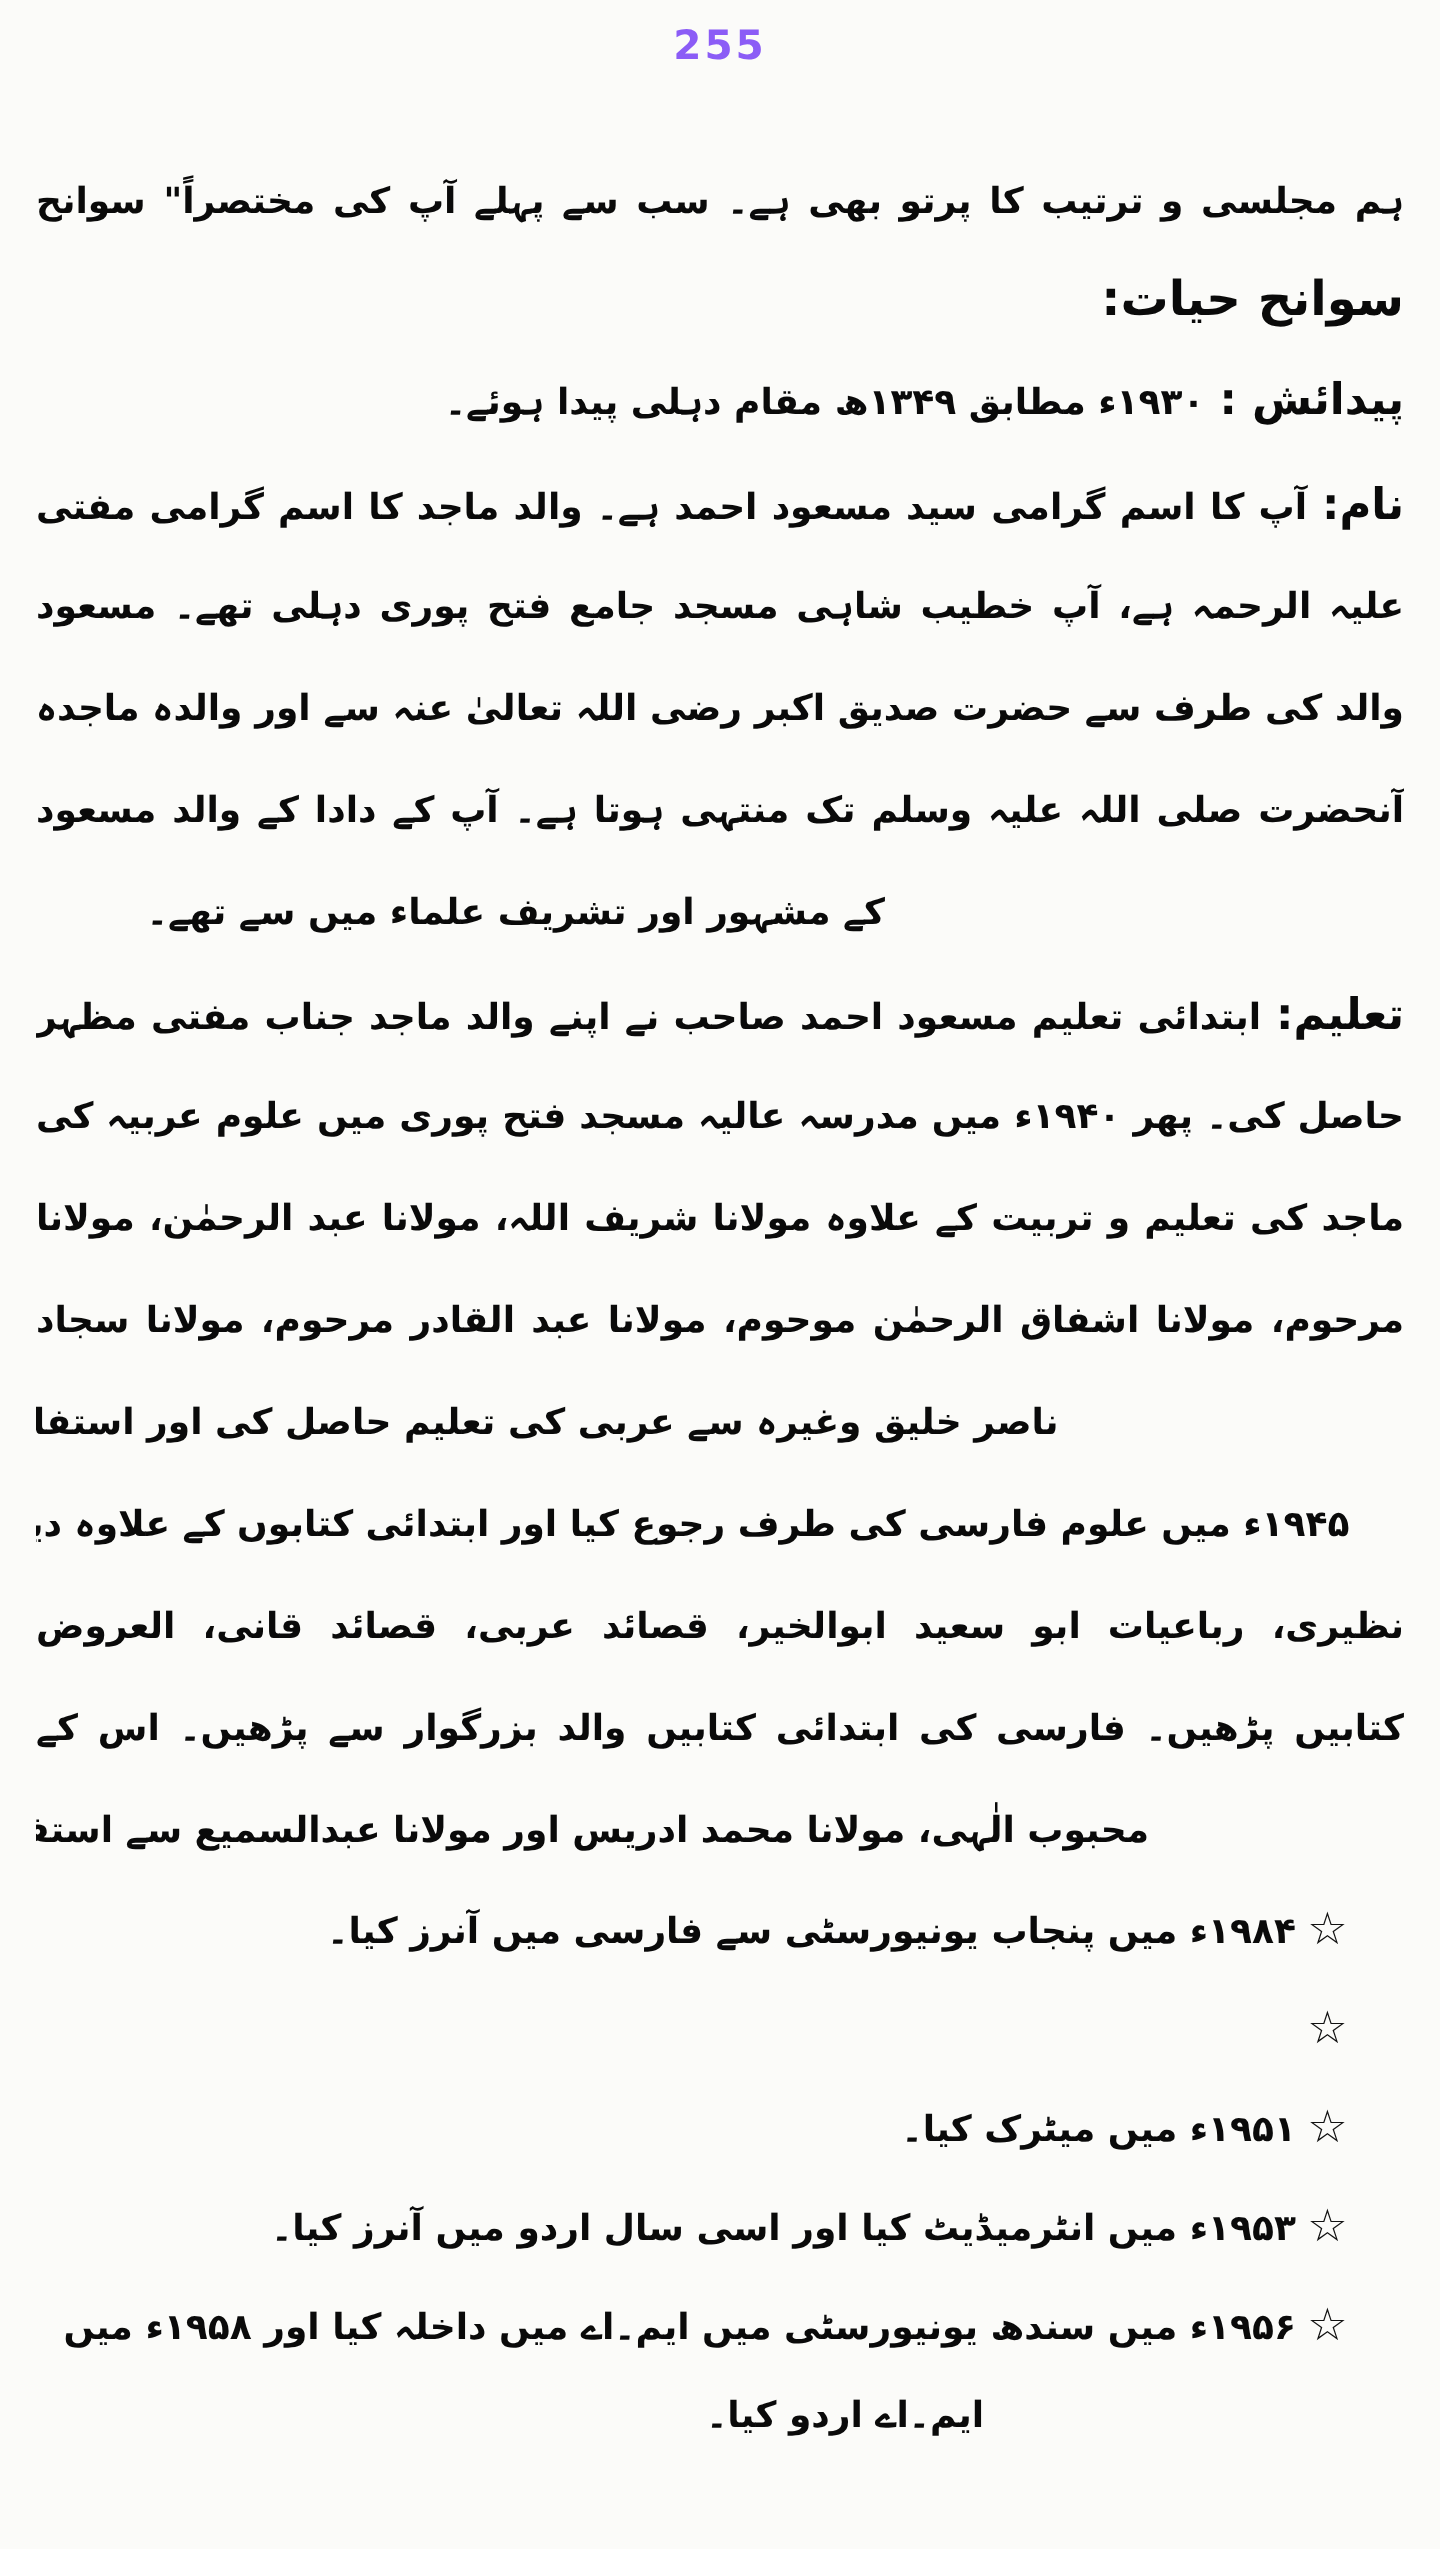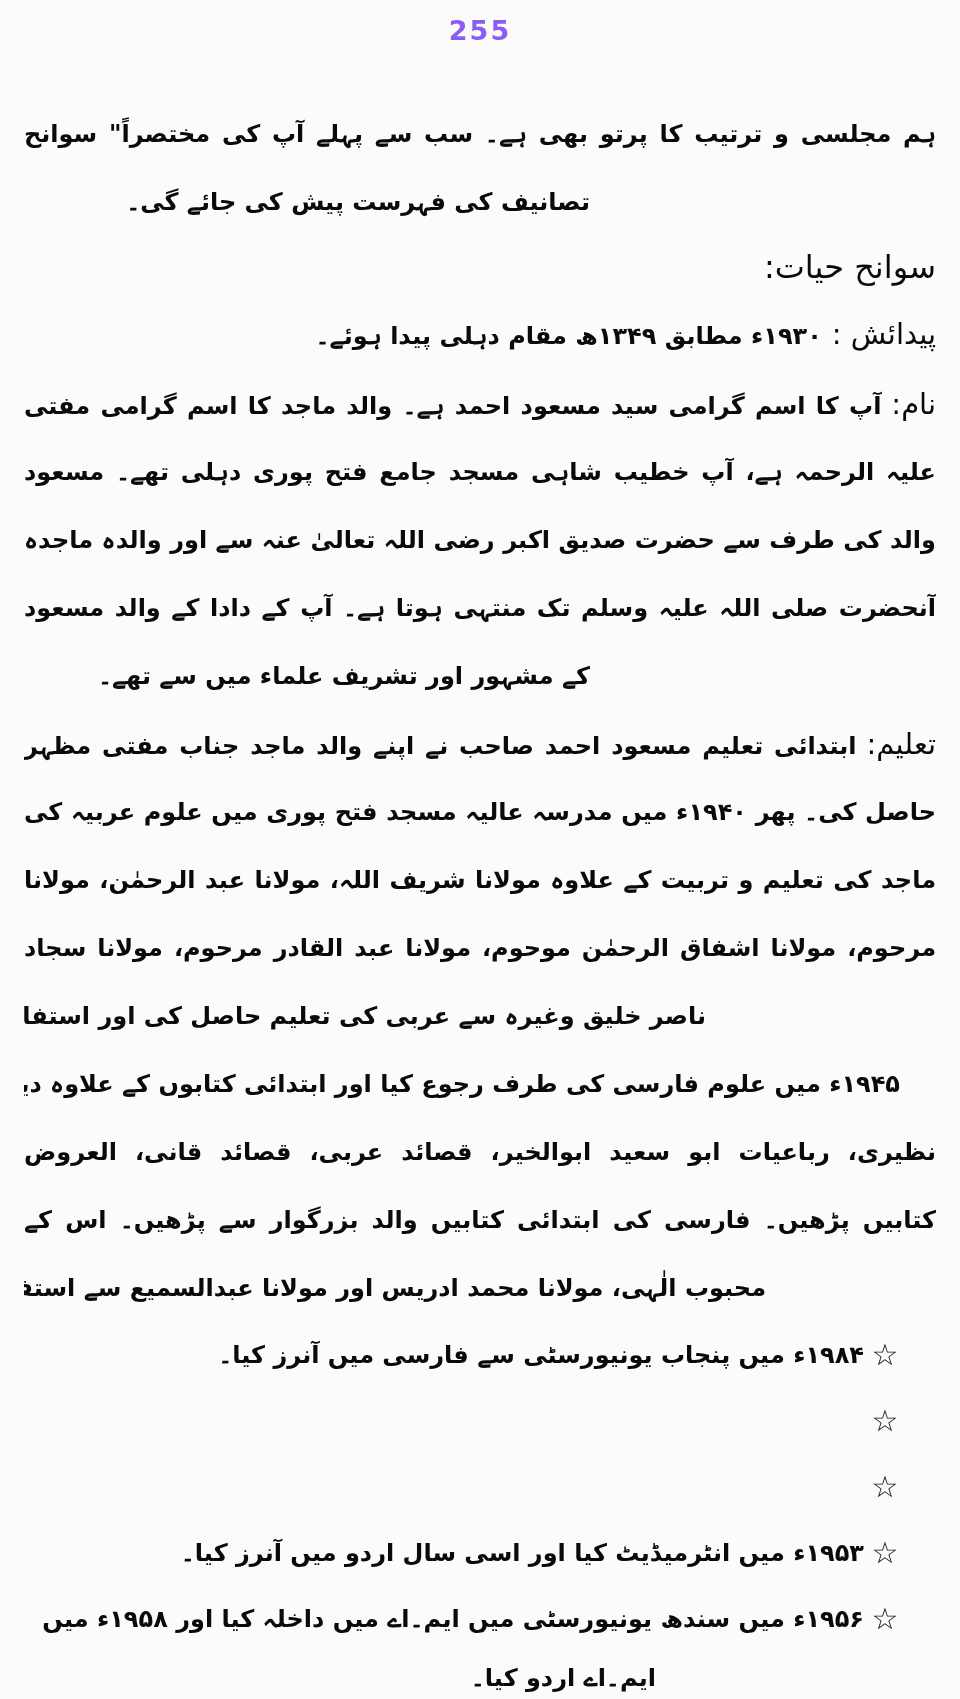--- a/index.html
+++ b/index.html
@@ -17,23 +17,23 @@
     font-size:27px;font-weight:700;letter-spacing:2px;color:#8b5cf6;
   }
   .gap1{height:50px;}
   .l{
     height:68px;line-height:68px;
     font-size:24px;font-weight:700;
     text-align:right;overflow:hidden;
     white-space:nowrap;
   }
   .just{white-space:normal;text-align:justify;text-align-last:justify;}
-  .heading{height:62px;line-height:62px;font-size:32px;font-weight:400;text-align:right;}
+  .heading{height:62px;line-height:62px;font-size:32px;font-weight:700;text-align:right;}
   .birth{height:72px;line-height:72px;font-size:24px;font-weight:700;text-align:right;overflow:hidden;white-space:nowrap;}
-  .lbl{font-size:29px;font-weight:400;margin-left:10px;margin-top:42px;}
+  .lbl{font-size:29px;font-weight:700;margin-left:10px;margin-top:42px;}
   .ind346{padding-right:346px;}
   .ind230{padding-right:230px;}
   .ind170{padding-right:170px;}
   .ind280{padding-right:280px;}
   .ind36{padding-right:36px;}
   .star-row{
     height:66px;line-height:66px;
     display:flex;align-items:center;
     padding-right:30px;overflow:hidden;
   }
@@ -49,21 +49,20 @@
 </style>
 </head>
 <body>
 
 <div class="page">
 
   <div class="pageno">255</div>
   <div class="gap1"></div>
 
   <div class="l just">ہم مجلسی و ترتیب کا پرتو بھی ہے۔ سب سے پہلے آپ کی مختصراً" سوانح تحریر کی جاتی ہے اور پھر</div>
-  <div class="l ind346">تصانیف کی فہرست پیش کی جائے گی۔</div>
 
   <div class="heading">سوانح حیات:</div>
 
   <div class="birth">
     <span class="lbl">پیدائش :</span><span>۱۹۳۰ء مطابق ۱۳۴۹ھ مقام دہلی پیدا ہوئے۔</span>
   </div>
 
   <div class="l just">
     <span class="lbl">نام:</span><span>آپ کا اسم گرامی سید مسعود احمد ہے۔ والد ماجد کا اسم گرامی مفتی اعظم محمد مظہر اللہ</span>
   </div>
@@ -87,20 +86,21 @@
 
   <div class="star-row">
     <span class="star">☆</span>
     <span class="star-txt">۱۹۸۴ء میں پنجاب یونیورسٹی سے فارسی میں آنرز کیا۔</span>
   </div>
   <div class="star-row">
     <span class="star">☆</span>
   </div>
   <div class="star-row">
     <span class="star">☆</span>
+    <span class="star-txt">۱۹۵۱ء میں میٹرک کیا۔</span>
   </div>
   <div class="star-row">
     <span class="star">☆</span>
     <span class="star-txt">۱۹۵۳ء میں انٹرمیڈیٹ کیا اور اسی سال اردو میں آنرز کیا۔</span>
   </div>
   <div class="star-row">
     <span class="star">☆</span>
     <span class="star-txt">۱۹۵۶ء میں سندھ یونیورسٹی میں ایم۔اے میں داخلہ کیا اور ۱۹۵۸ء میں</span>
   </div>
   <div class="l ind280 wrapline">ایم۔اے اردو کیا۔</div>

